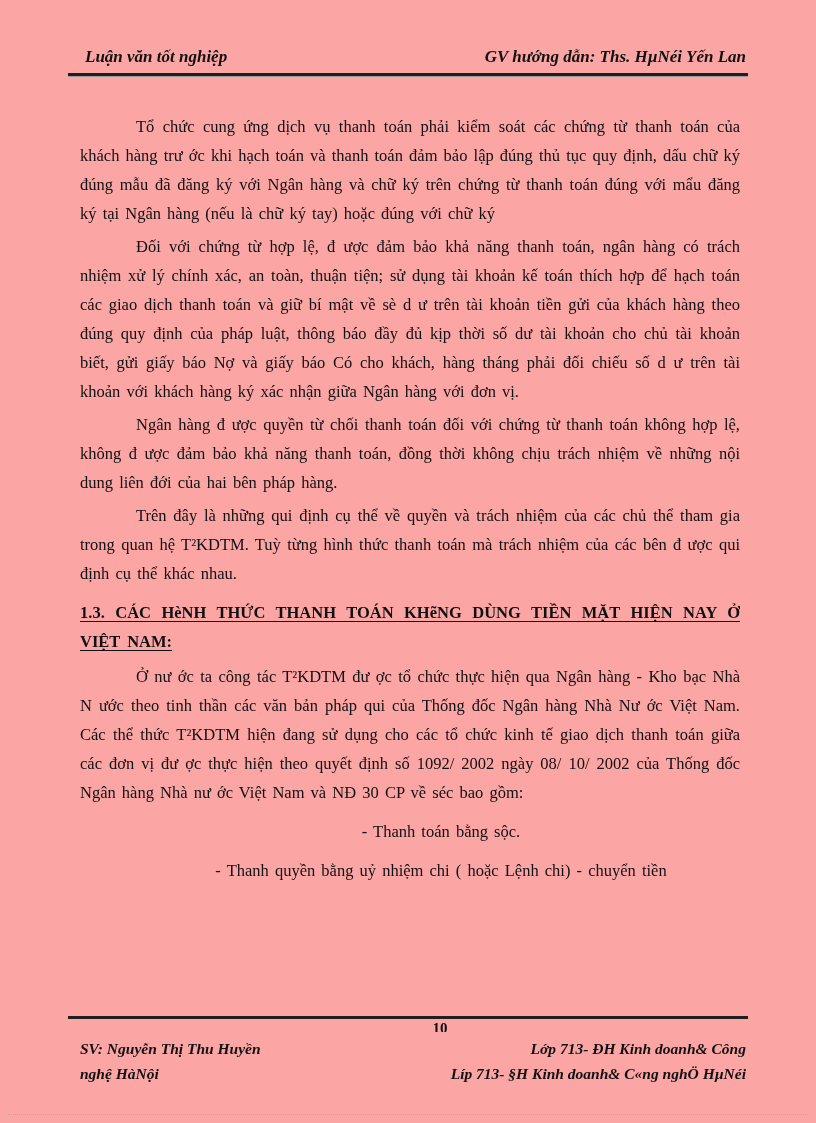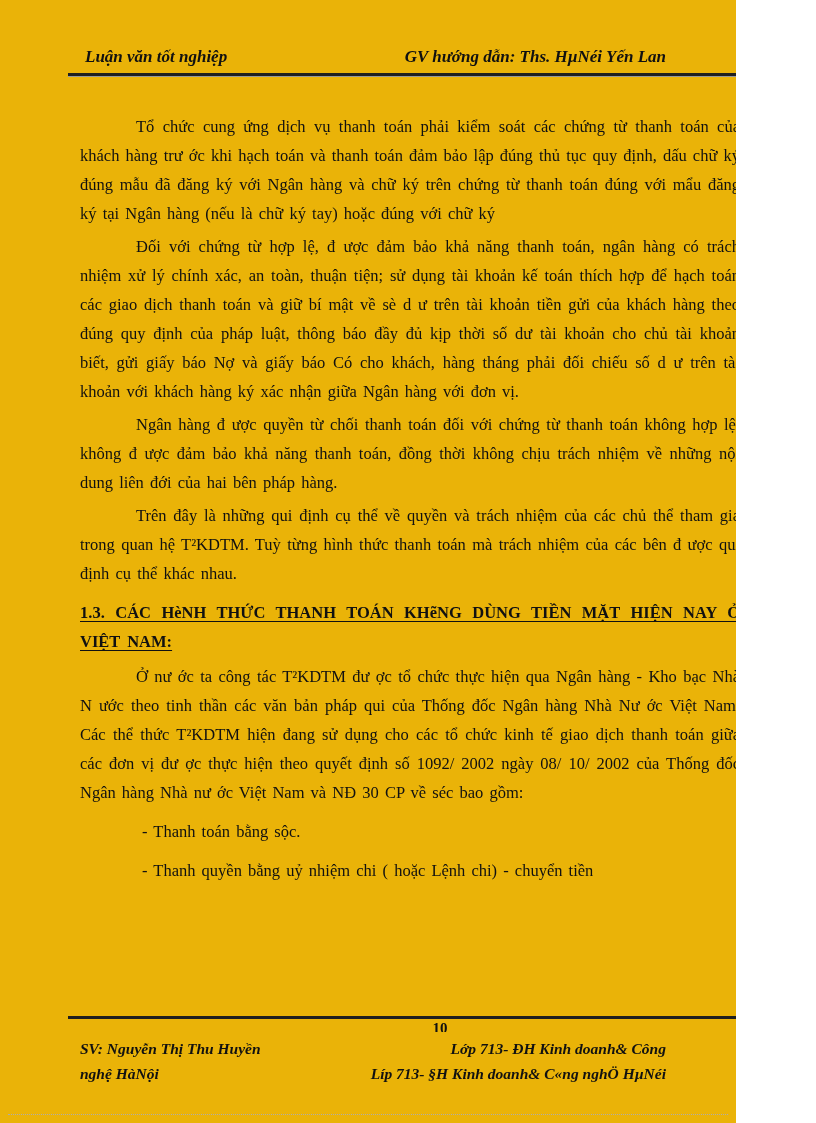--- a/index.html
+++ b/index.html
@@ -1,19 +1,19 @@
 <!DOCTYPE html>
 <html><head>
 <meta charset="utf-8">
 <style>
   html,body{margin:0;padding:0;background:#ffffff;}
   .page{
     position:relative;
-    width:736px;height:1123px;
-    background:#eab308;
+    width:816px;height:1123px;
+    background:#fca5a5;
     color:#111111;
     font-family:"Liberation Serif","DejaVu Serif",serif;
     overflow:hidden;
   }
   
   .doc-header{
     position:absolute;top:46px;left:85px;right:70px;
     display:flex;justify-content:space-between;align-items:baseline;
     font-style:italic;font-weight:bold;font-size:17px;line-height:22px;
   }
@@ -28,21 +28,21 @@
     font-size:16.5px;line-height:29px;text-align:justify;word-spacing:2px;
   }
   .para{margin:0 0 4px 0;text-indent:56px;}
   .para.stretch{text-align-last:justify;}
   .heading{
     margin:10px 0 6px 0;font-size:16.5px;line-height:29px;font-weight:bold;
     text-decoration:underline;text-underline-offset:3px;
     text-align:justify;word-spacing:3px;text-indent:0;
   }
   .list-item{
-    margin:10px 0 0 0;padding-left:62px;text-indent:0;text-align:left;
+    margin:10px 0 0 0;padding-left:62px;text-indent:0;text-align:center;
   }
   
   .footer-rule{
     position:absolute;top:1016px;left:68px;width:680px;height:3px;
     background:#1f1f1f;
   }
   .page-number-clip{
     position:absolute;top:1020px;left:0;width:816px;height:12px;
     overflow:hidden;text-align:center;
     font-size:15px;line-height:16px;font-weight:bold;padding-left:32px;

